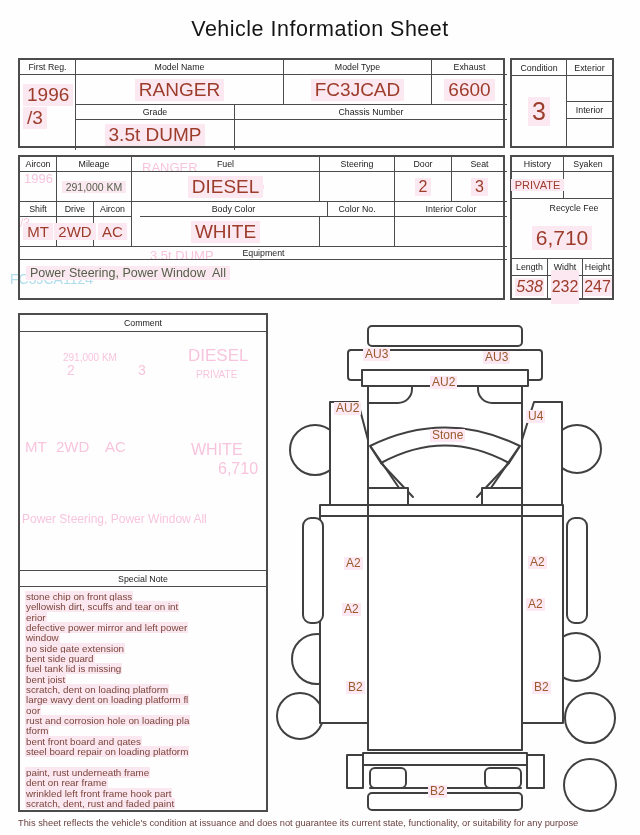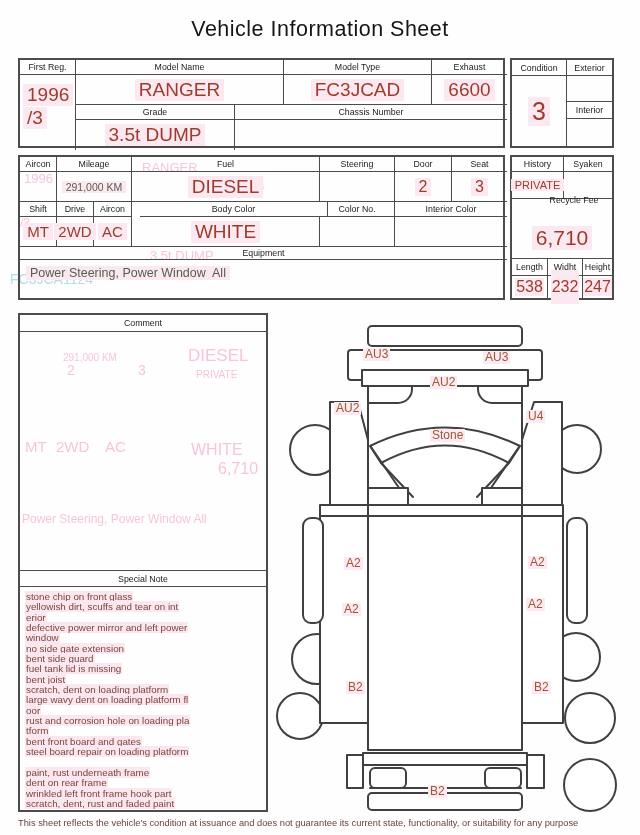--- a/index.html
+++ b/index.html
@@ -162,28 +162,28 @@
 
   <div class="box" style="left:510px;top:155px;width:104px;height:145px;">
     <div class="cell hd br bb" style="left:0;top:0;width:52px;height:15px;">History</div>
     <div class="cell hd bb" style="left:52px;top:0;width:48px;height:15px;">Syaken</div>
     <div class="cell vc br bb" style="left:0;top:15px;width:52px;height:27px;">
         <span class="red v11 hl">PRIVATE</span>
       </div>
     <div class="cell vc bb" style="left:52px;top:15px;width:48px;height:27px;">
         <span></span>
       </div>
-    <div class="cell hd" style="left:0;top:36px;width:124px;height:14px;">Recycle Fee</div>
+    <div class="cell hd" style="left:0;top:44px;width:124px;height:14px;">Recycle Fee</div>
     <div class="cell vc bb" style="left:0;top:60px;width:100px;height:42px;">
         <span class="red v21 hl">6,710</span>
       </div>
     <div class="cell hd br bb" style="left:0;top:102px;width:36px;height:17px;">Length</div>
     <div class="cell hd br bb" style="left:36px;top:102px;width:35px;height:17px;">Widht</div>
     <div class="cell hd bb" style="left:71px;top:102px;width:29px;height:17px;">Height</div>
-    <div class="cell vc br" style="left:0;top:119px;width:36px;height:22px;">
+    <div class="cell vc br" style="left:0;top:119px;width:36px;height:22px;font-style:italic;">
         <span class="red v16 hl" style="padding:0 1px;">538</span>
       </div>
     <div class="cell vc br" style="left:36px;top:119px;width:35px;height:22px;">
         <span class="red v16 hl" style="padding:8px 1px;">232</span>
       </div>
     <div class="cell vc" style="left:71px;top:119px;width:29px;height:22px;">
         <span class="red v16 hl" style="padding:0 1px;">247</span>
       </div>
   </div>
 

